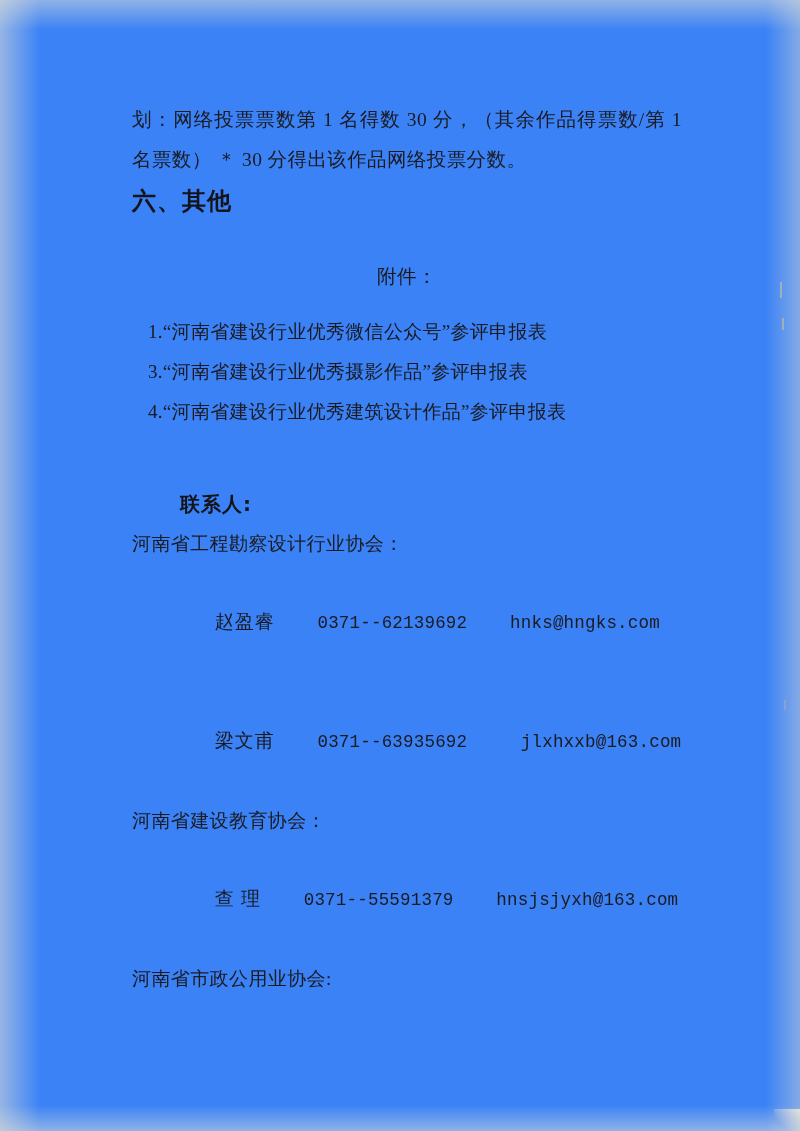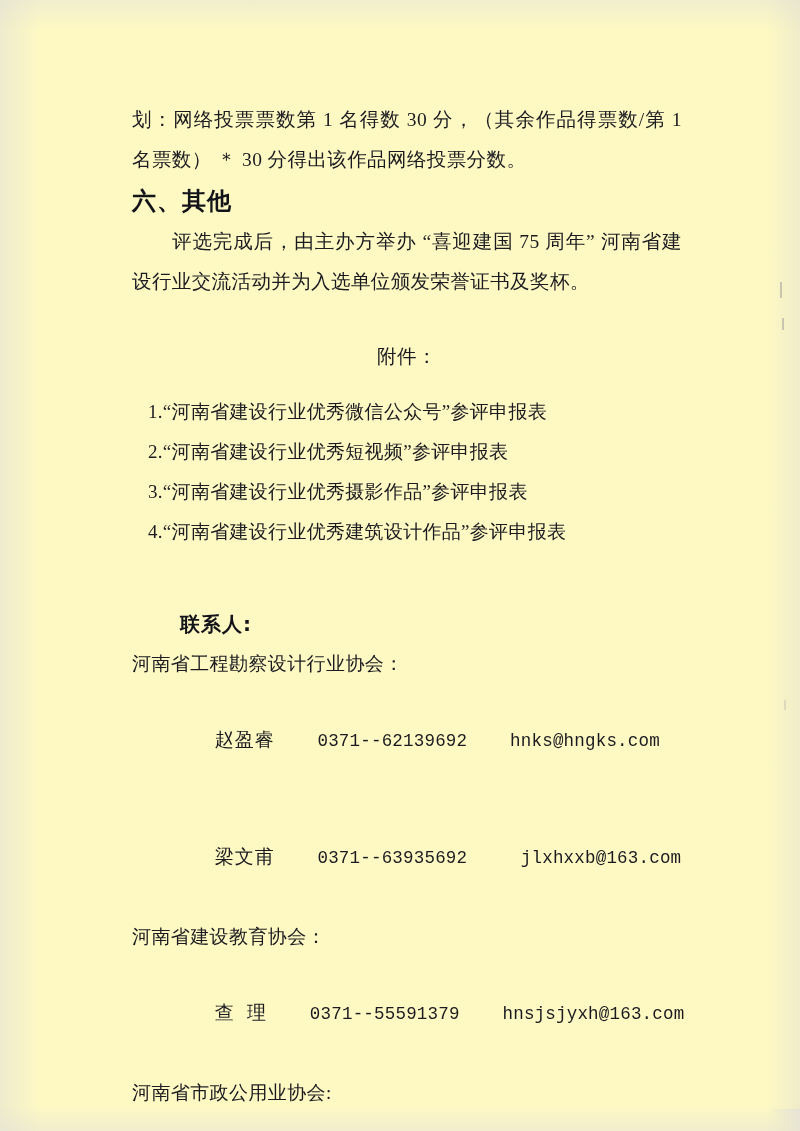--- a/index.html
+++ b/index.html
@@ -10,21 +10,21 @@
     width: 800px;
     height: 1131px;
     background: #ffffff;
     font-family: "Liberation Serif", serif;
     overflow: hidden;
   }
   .page {
     position: relative;
     width: 800px;
     height: 1131px;
-    background: #fef9c3;
+    background: #3b82f6;
     box-sizing: border-box;
   }
   
   .scan-tint {
     position: absolute;
     inset: 0;
     background:
       linear-gradient(to right, rgba(226,224,214,0.55) 0px, rgba(255,255,255,0) 40px),
       linear-gradient(to left, rgba(222,220,210,0.45) 0px, rgba(255,255,255,0) 34px),
       linear-gradient(to bottom, rgba(228,226,216,0.5) 0px, rgba(255,255,255,0) 30px),
@@ -91,21 +91,21 @@
   }
   .person-line {
     font-size: 18.5px;
     line-height: 39px;
     color: #1a1a20;
     padding-left: 16px;
     white-space: pre;
     font-family: "Liberation Mono", monospace;
   }
   .person-line .pname {
-    font-family: Liberation Mono, monospace;
+    font-family: Liberation Sans, sans-serif;
     font-size: 19px;
     letter-spacing: 1px;
   }
   .mono {
     font-family: "Liberation Mono", monospace;
     font-size: 17.5px;
     letter-spacing: 0.2px;
   }
   
   .edge-mark {
@@ -135,29 +135,27 @@
   <div class="edge-mark m2"></div>
   <div class="edge-mark m3"></div>
   <div class="corner-fold"></div>
 
   <div class="content">
 
     <div class="para">划：网络投票票数第 1 名得数 30 分，（其余作品得票数/第 1 名票数） ＊ 30 分得出该作品网络投票分数。</div>
 
     <div class="heading">六、其他</div>
 
-    <div class="para para-indent">评选完成后，由主办方举办 “喜迎建国 75 周年” 河南省建设行业交流活动并为入选单位颁发荣誉证书及奖杯。</div>
 
     <div class="spacer-lg"></div>
 
     <div class="attach-label">附件：</div>
 
     <ul class="attach-list">
       <li>1.“河南省建设行业优秀微信公众号”参评申报表</li>
-      <li>2.“河南省建设行业优秀短视频”参评申报表</li>
       <li>3.“河南省建设行业优秀摄影作品”参评申报表</li>
       <li>4.“河南省建设行业优秀建筑设计作品”参评申报表</li>
     </ul>
 
     <div class="spacer-lg"></div>
 
     <div class="contact-heading">联系人:</div>
 
     <div class="org-line">河南省工程勘察设计行业协会：</div>
     <div class="person-line">

